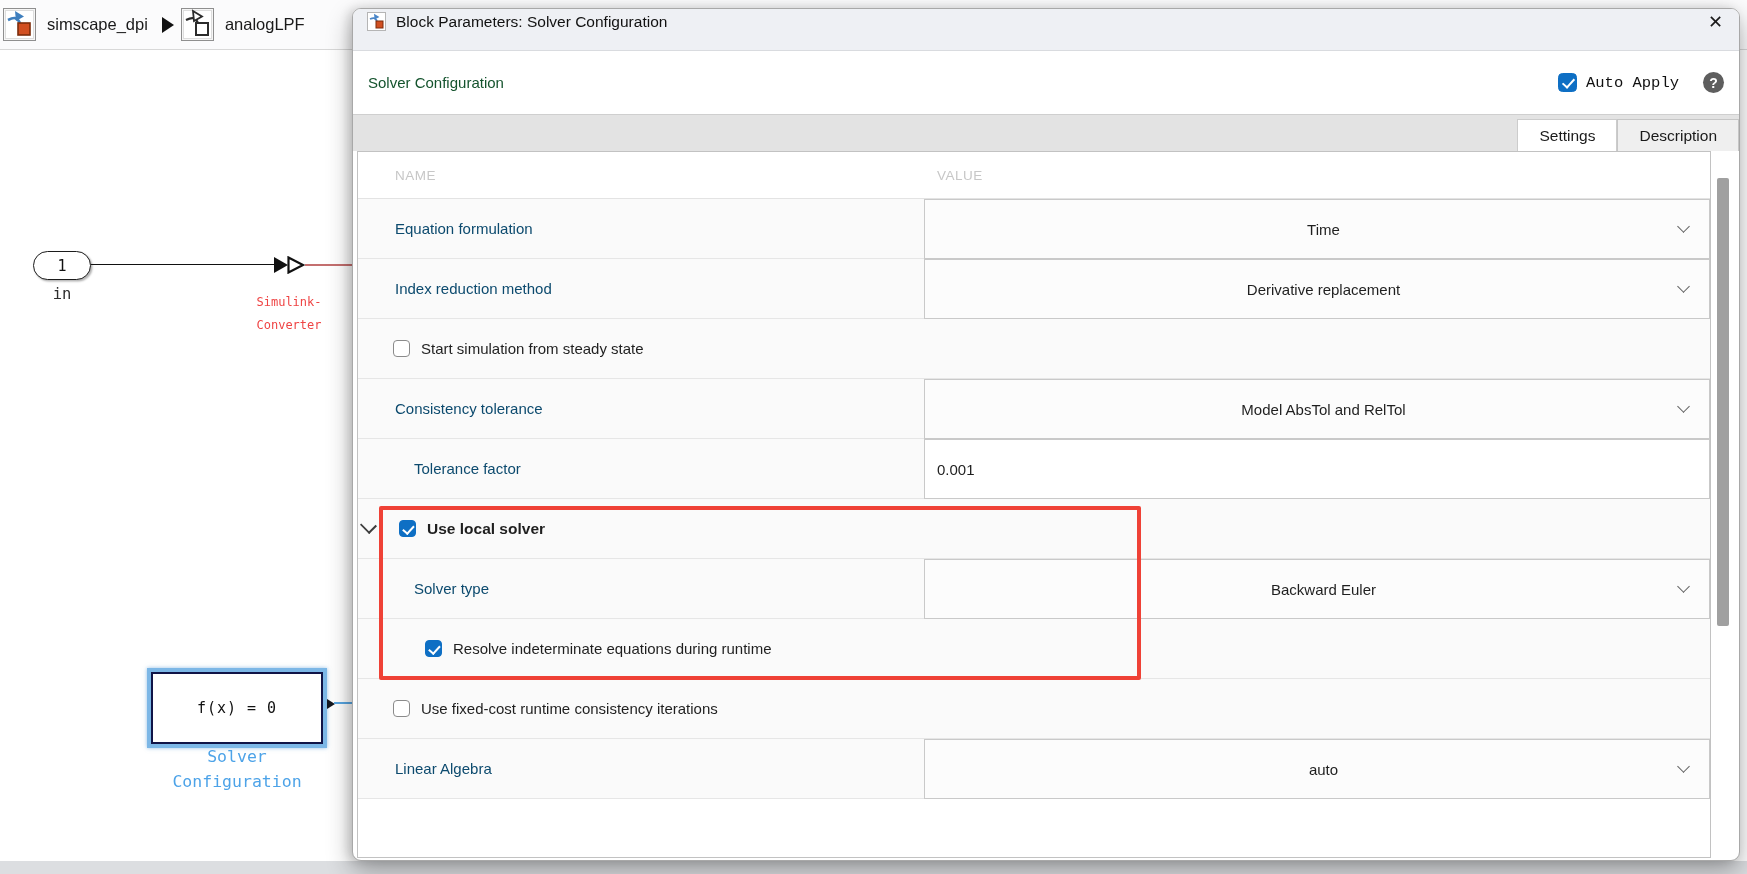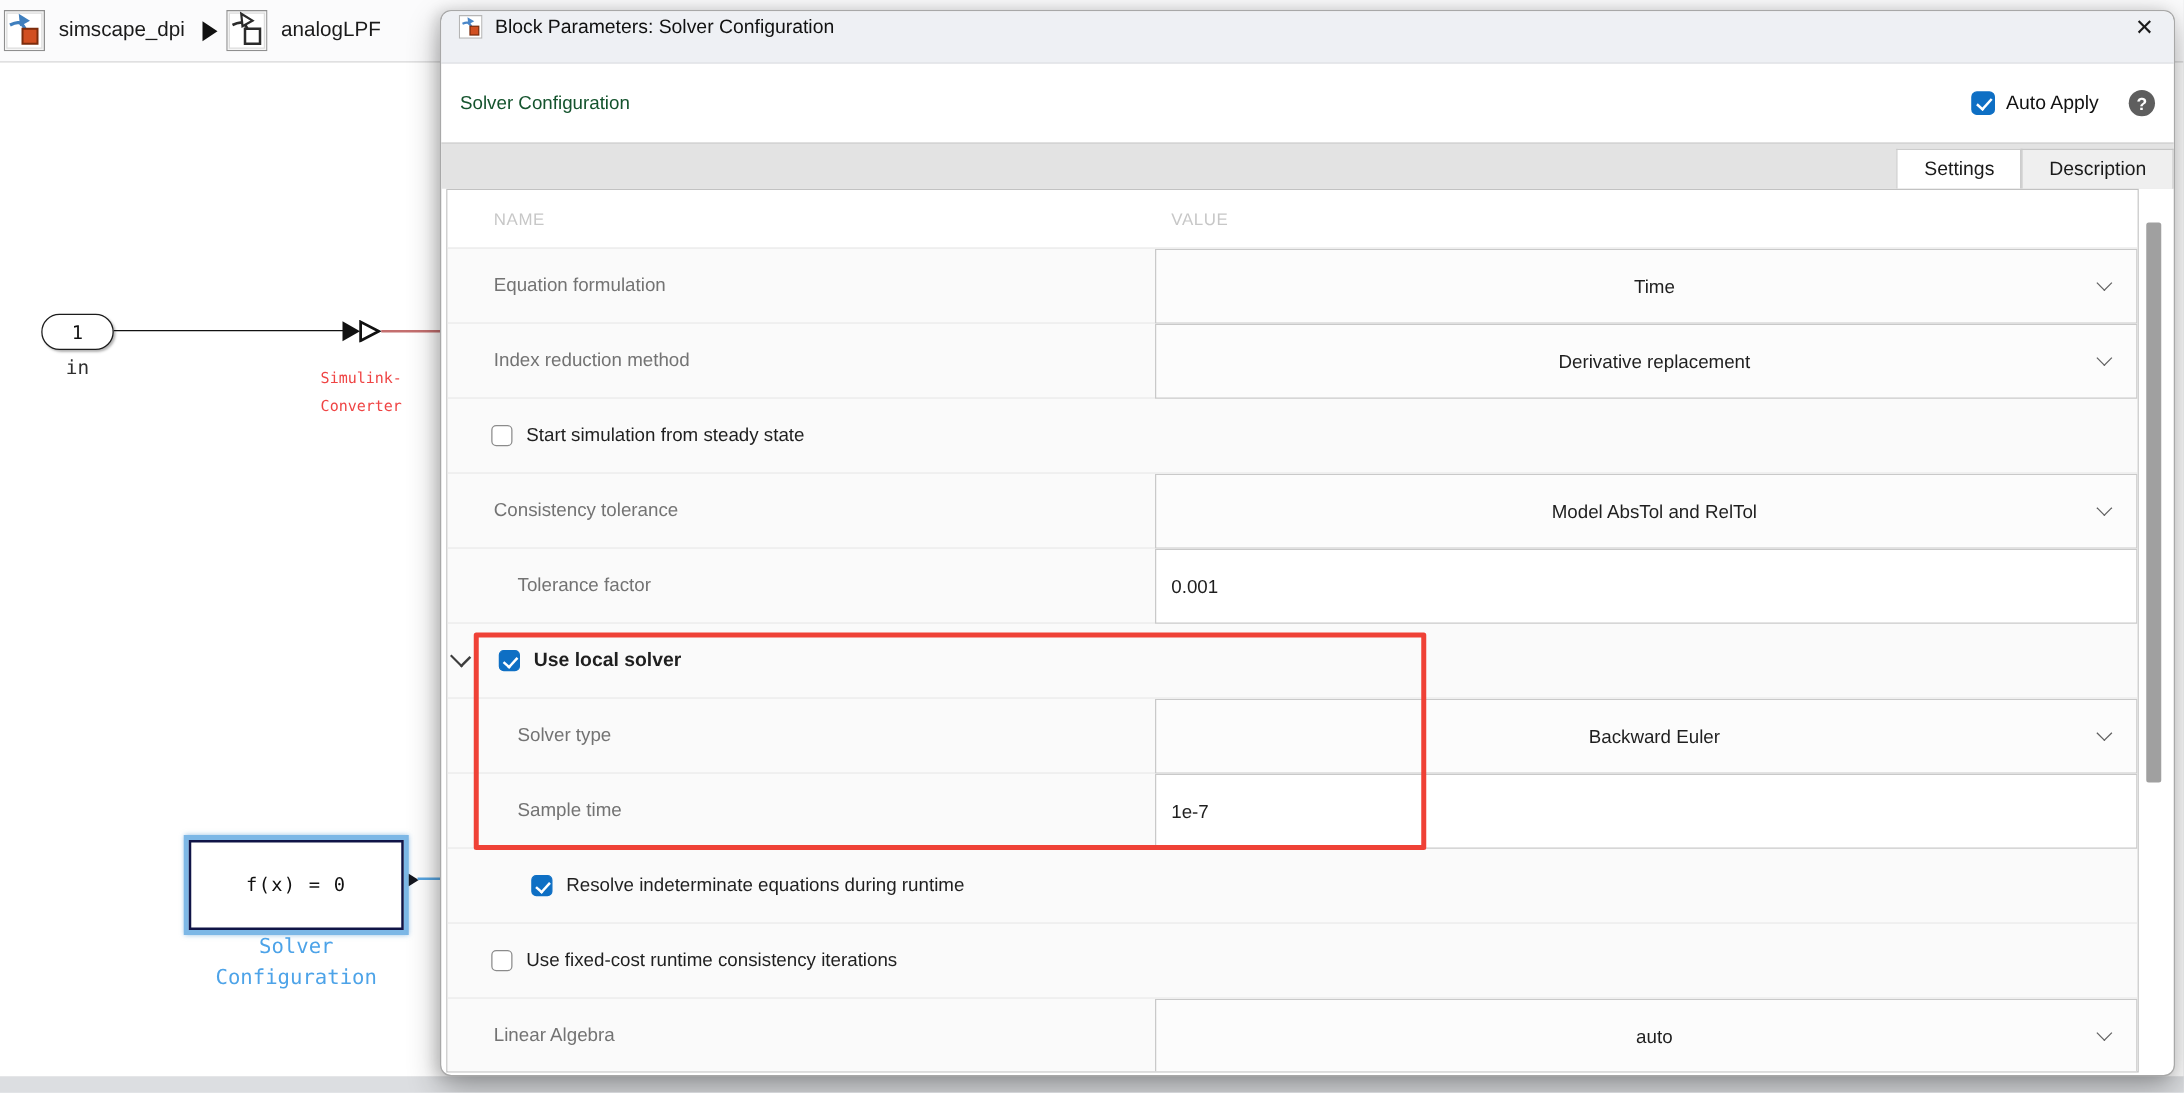--- a/index.html
+++ b/index.html
@@ -33,35 +33,35 @@
 
   
   .dialog { position:absolute; left:352px; top:8px; width:1388px; height:853px; background:#fff; border:1px solid #a8a8a8; border-radius:9px; box-shadow:0 10px 26px rgba(0,0,0,.32), -4px 0 10px rgba(0,0,0,.12); overflow:hidden; }
 
   .titlebar { position:absolute; left:0; top:0; width:100%; height:42px; background:#eef0f4; border-bottom:1px solid #d9dbdf; display:flex; align-items:center; padding:0 16px 16px 14px; gap:10px; }
   .title-text { font-size:15.5px; color:#111; flex:1; }
   .close-x { font-size:18px; color:#1a1a1a; cursor:default; line-height:1; }
 
   .subtitlebar { position:absolute; left:0; top:42px; width:100%; height:63px; background:#fff; display:flex; align-items:center; padding:0 15px; }
   .subtitle-text { font-size:15px; color:#14532d; flex:1; }
-  .autoapply { display:flex; align-items:center; gap:9px; }
+  .autoapply { display:flex; align-items:center; gap:9px;font-family:Liberation Mono, monospace; }
   .autoapply-label { font-size:15.5px; color:#111; }
   .help-circle { width:21px; height:21px; border-radius:50%; background:#5e5e5e; color:#fff; font-size:14px; font-weight:bold; display:flex; align-items:center; justify-content:center; margin-left:24px; }
 
   .tabstrip { position:absolute; left:0; top:105px; width:100%; height:37px; background:#e3e3e3; border-top:1px solid #cfcfcf; display:flex; align-items:flex-end; padding-left:4px;justify-content:flex-end; }
   .tab { height:32px; display:flex; align-items:center; justify-content:center; padding:0 21px; font-size:15.5px; color:#1a1a1a; border:1px solid #c6c6c6; border-bottom:none; background:#efefef; }
   .tab.active { background:#fff; border-color:#cccccc; }
 
   .tablewrap { position:absolute; left:4px; top:142px; width:1354px; height:707px; border:1px solid #c2c2c2; background:#fff; overflow:hidden; }
   .thead { display:flex; height:47px; border-bottom:1px solid #e3e3e3; background:#fff; }
   .th-name { flex:0 0 566px; display:flex; align-items:center; padding-left:37px; font-size:13.5px; color:#c7c7c7; letter-spacing:.5px; }
   .th-value { flex:1; display:flex; align-items:center; padding-left:13px; font-size:13.5px; color:#c7c7c7; letter-spacing:.5px; }
 
   .prow { display:flex; height:60px; }
-  .cell-name { flex:0 0 566px; background:#fafafa; border-bottom:1px solid #e6e6e6; display:flex; align-items:center; font-size:15px; color:#737373; }
+  .cell-name { flex:0 0 566px; background:#fafafa; border-bottom:1px solid #e6e6e6; display:flex; align-items:center; font-size:15px; color:#0c4a6e; }
   .cell-value { flex:1; position:relative; background:#fff; box-shadow:inset 0 0 0 1px #c9c9c9; display:flex; align-items:center; padding-left:13px; font-size:15px; color:#1f1f1f; }
   .cell-value.dd { background:#fcfcfc;justify-content:center; }
   .cell-check { flex:1 1 auto; background:#fafafa; border-bottom:1px solid #e6e6e6; display:flex; align-items:center; gap:11px; font-size:15px; color:#1f1f1f; }
   .cell-check .bold { font-weight:bold; font-size:15.5px; }
 
   .cb { position:relative; width:17px; height:17px; border:1.5px solid #8b8b8b; border-radius:4px; background:#fff; flex:0 0 auto; }
   .cb.checked { background:#0e6fc4; border-color:#0e6fc4; }
   .cb.checked::after { content:""; position:absolute; left:5px; top:1.5px; width:4.5px; height:9px; border:solid #fff; border-width:0 2px 2px 0; transform:rotate(42deg); }
   .cb.big { width:19px; height:19px; border-radius:4.5px; }
   .cb.big.checked::after { left:6px; top:2px; width:5px; height:10px; }
@@ -213,26 +213,20 @@
             </div>
           </div>
           <div class="prow">
             <div class="cell-name" style="padding-left: 56px;">Solver type</div>
             <div class="cell-value dd">
               <span>Backward Euler</span>
               <span class="chev"></span>
             </div>
           </div>
           <div class="prow">
-            <div class="cell-name" style="padding-left: 56px;">Sample time</div>
-            <div class="cell-value">
-              <span>1e-7</span>
-            </div>
-          </div>
-          <div class="prow">
             <div class="cell-check" style="padding-left: 67px;">
               <span class="cb checked"></span>
               <span>Resolve indeterminate equations during runtime</span>
             </div>
           </div>
           <div class="prow">
             <div class="cell-check" style="padding-left: 35px;">
               <span class="cb"></span>
               <span>Use fixed-cost runtime consistency iterations</span>
             </div>

